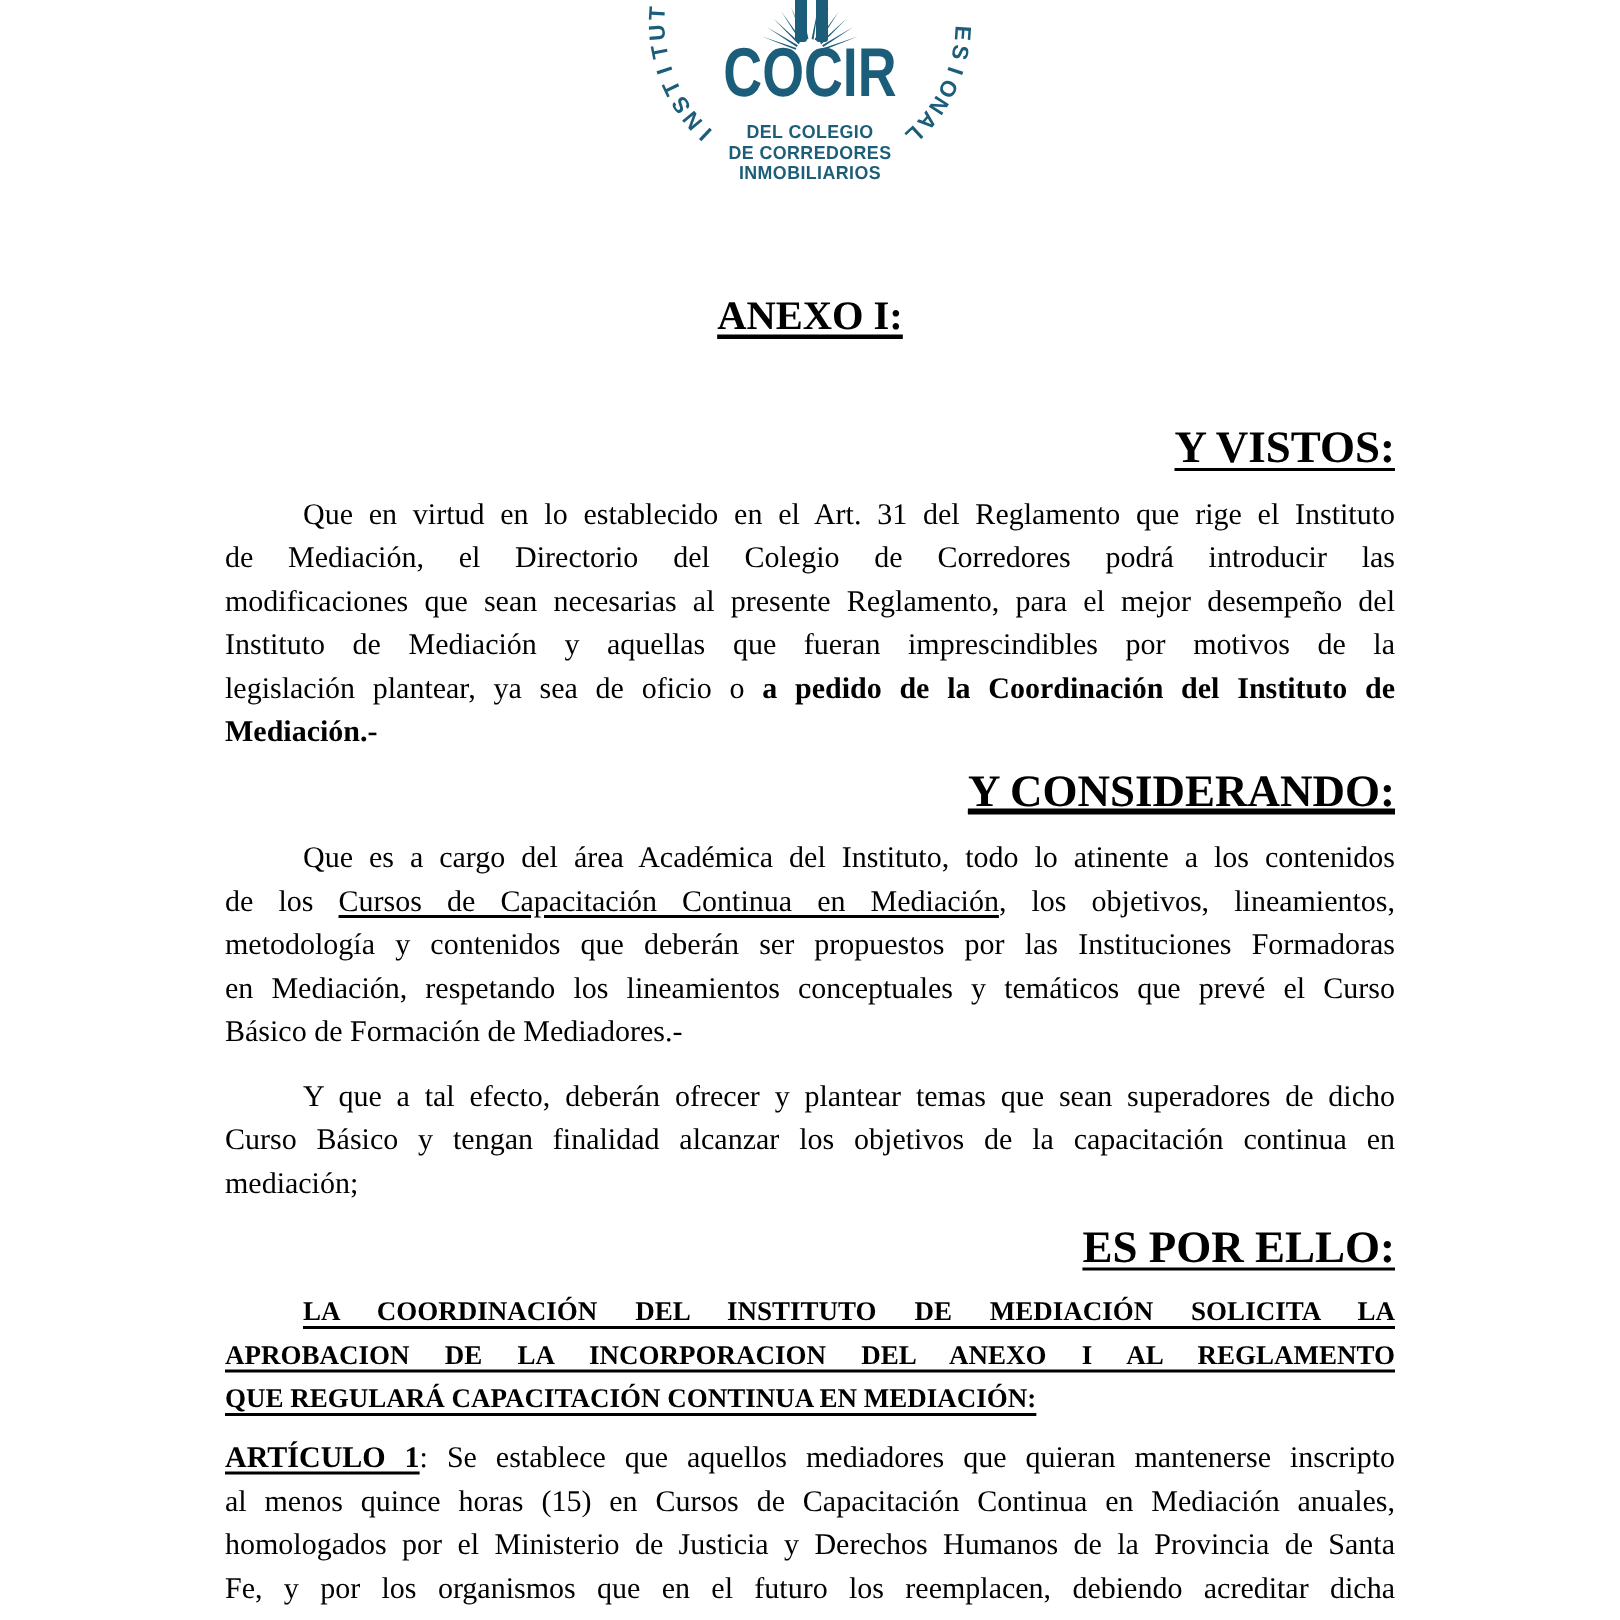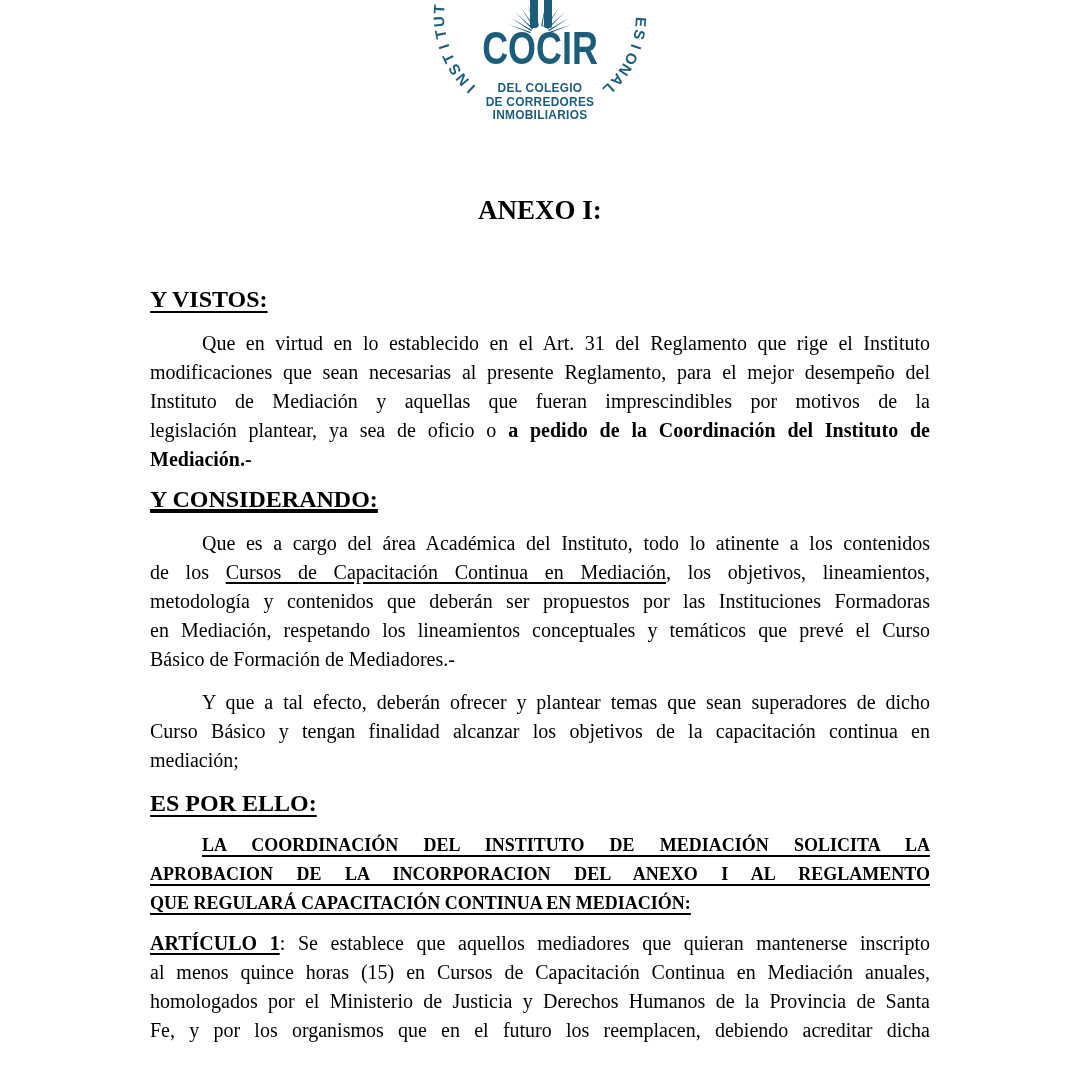--- a/index.html
+++ b/index.html
@@ -12,22 +12,22 @@
   .rays{position:absolute;left:430px;top:-6px;}
   .wordmark{position:absolute;left:0;top:24px;width:1080px;text-align:center;
        font-family:"Liberation Sans", sans-serif;font-weight:bold;font-size:46px;
        transform:scaleX(0.78);letter-spacing:0px;line-height:48px;}
   .logo-sub{position:absolute;left:0;top:82px;width:1080px;text-align:center;
        font-family:"Liberation Sans", sans-serif;font-weight:bold;font-size:12.5px;
        line-height:13.5px;transform:scaleX(0.95);letter-spacing:0.3px;}
   
   .doc{padding:0 150px;}
   .title-wrap{margin-top:58px;text-align:center;font-size:27px;font-weight:bold;line-height:34px;}
-  .title-wrap span{text-decoration-thickness:3px;text-underline-offset:4px;text-align:center;}
-  .heading{font-size:24px;font-weight:bold;line-height:30px;}
+  .title-wrap span{text-decoration:underline;text-decoration-thickness:3px;text-underline-offset:4px;text-align:center;}
+  .heading{font-size:30px;font-weight:bold;line-height:30px;text-align:right;}
   .heading span{text-decoration:underline;text-decoration-thickness:2px;text-underline-offset:4px;}
   .h-vistos{margin-top:57px;}
   .h-considerando{margin-top:10px;text-decoration:underline;}
   .h-ello{margin-top:13px;}
   .para{font-size:20px;line-height:29px;}
   .para .line{text-align:justify;text-align-last:justify;max-height:29px;overflow:hidden;}
   .para .line.last{text-align-last:left;}
   .para .line.ind{padding-left:52px;}
   .b{font-weight:bold;}
   .u{text-decoration:underline;text-underline-offset:3px;}
@@ -89,20 +89,21 @@
   <div class="title-wrap">
     <span>ANEXO I:</span>
   </div>
 
   <div class="heading h-vistos">
     <span>Y VISTOS:</span>
   </div>
 
   <div class="para p1">
       <div class="line ind"><span>Que en virtud en lo establecido en el Art. 31 del Reglamento que rige el Instituto</span></div>
+      <div class="line"><span>de Mediación,  el Directorio del Colegio de Corredores podrá introducir las</span></div>
       <div class="line"><span>modificaciones que sean necesarias al presente Reglamento, para el mejor desempeño del</span></div>
       <div class="line"><span>Instituto de Mediación y aquellas que fueran imprescindibles por motivos de la</span></div>
       <div class="line"><span>legislación plantear, ya sea de oficio o </span><span class="b">a pedido de la Coordinación del Instituto de</span></div>
       <div class="line last"><span class="b">Mediación.-</span></div>
     </div>
 
   <div class="heading h-considerando">
     <span>Y CONSIDERANDO:</span>
   </div>
 

